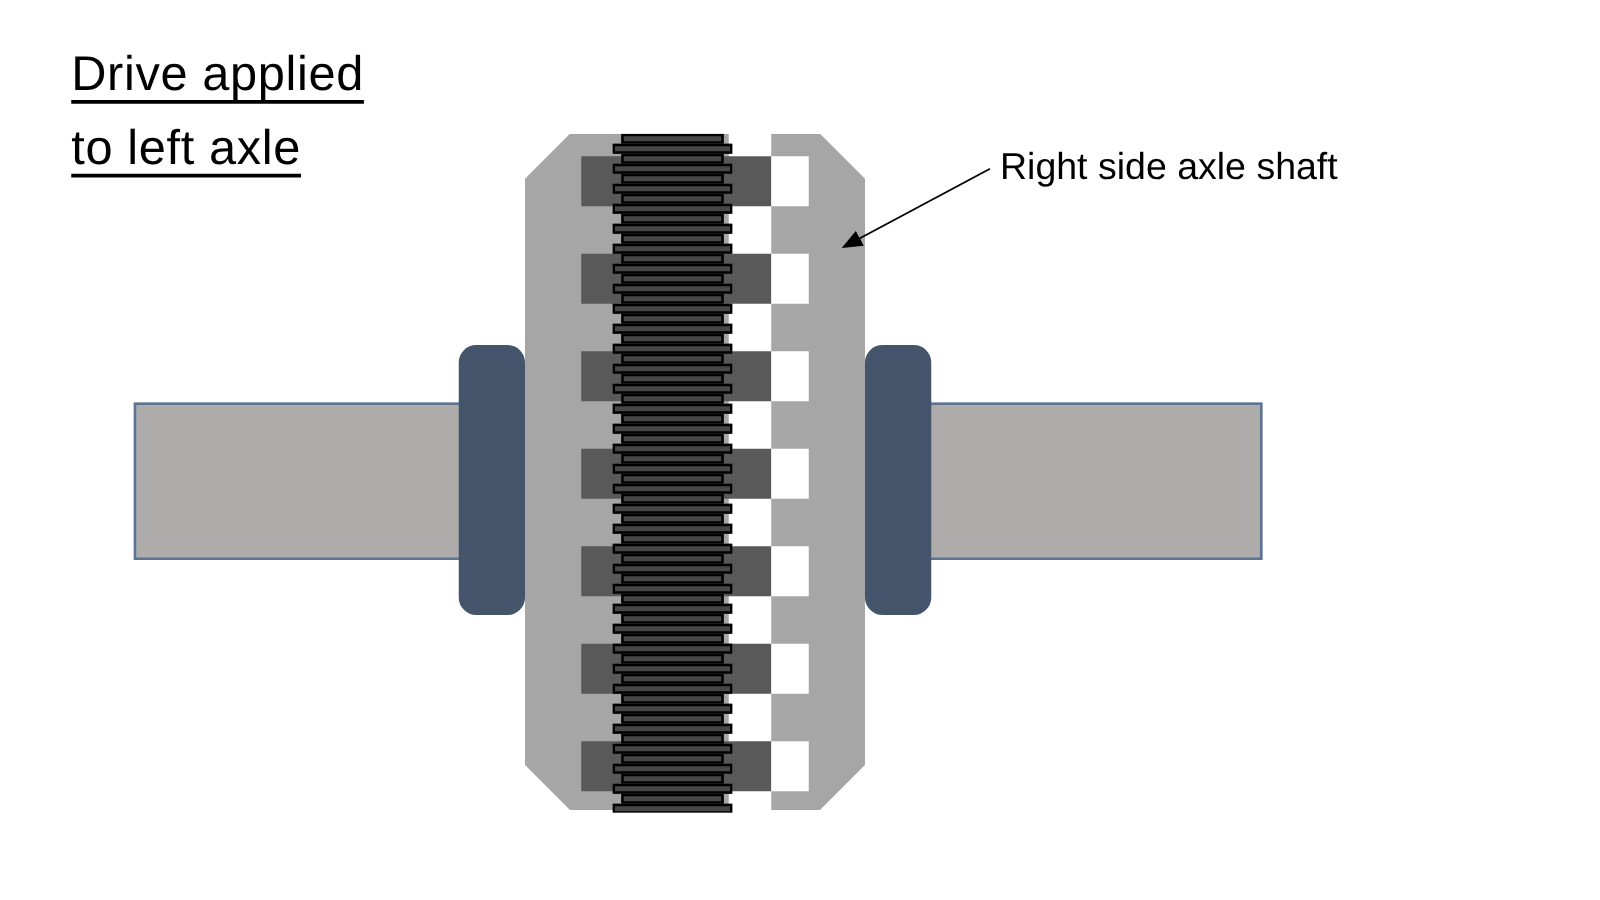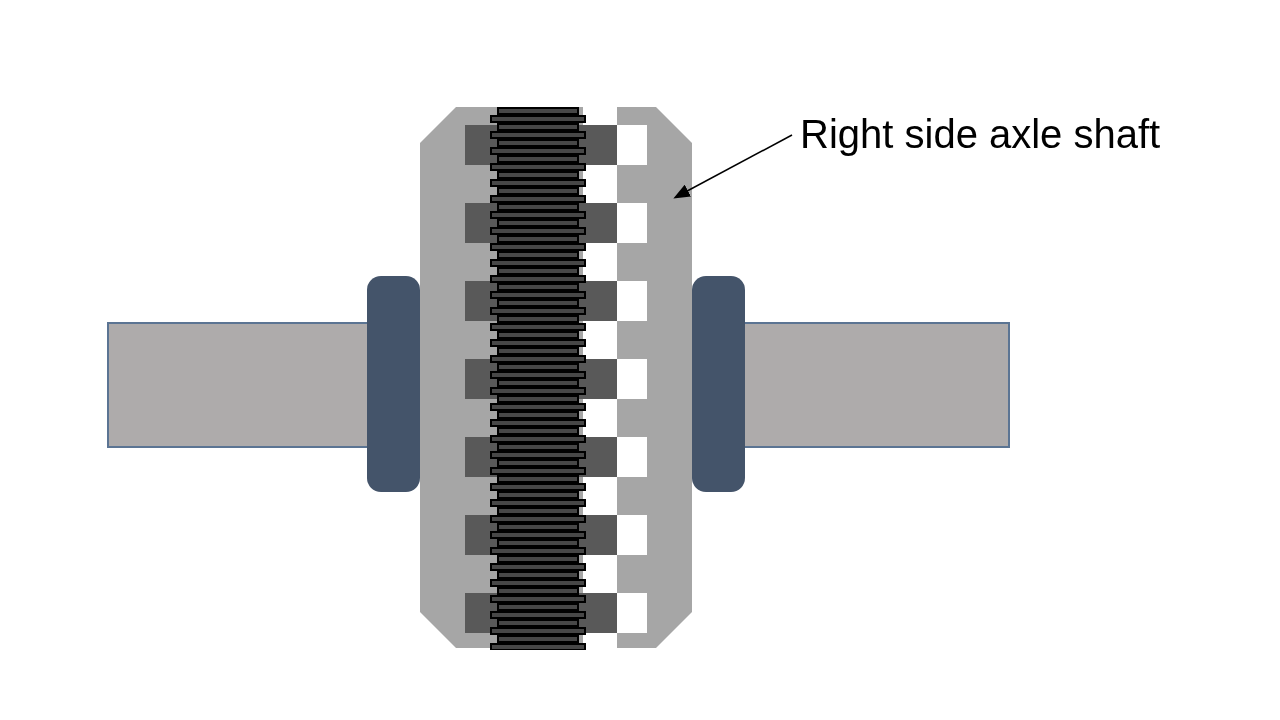--- a/index.html
+++ b/index.html
@@ -18,21 +18,21 @@
     letter-spacing:0.5px;
   }
   .title-line{
     text-decoration:underline;
     text-decoration-thickness:3px;
     text-underline-offset:8px;
     white-space:nowrap;
   }
   .annotation-block{
     left:800px;top:104px;
-    font-size:40px;line-height:60px;
+    font-size:30px;line-height:60px;
     white-space:nowrap;
   }
 
   
   .shaft{
     top:322px;height:126px;
     background:var(--shaft-fill,#aeabab);
     border:2px solid var(--shaft-border,#5b7493);
     box-sizing:border-box;
   }
@@ -80,20 +80,22 @@
     background:var(--spline-fill,#474747);
   }
   .spline-bar.narrow{margin:0 7px;}
 
   .arrow-svg{left:640px;top:105px;}
 </style>
 </head>
 <body>
 
 <div class="abs title-block">
+  <div class="title-line">Drive applied</div>
+  <div class="title-line">to left axle</div>
 </div>
 
 <div class="abs shaft shaft-left"></div>
 <div class="abs shaft shaft-right"></div>
 
 <div class="abs collar collar-left"></div>
 <div class="abs collar collar-right"></div>
 
 <div class="abs housing"></div>
 <div class="abs disengage-gap"></div>

